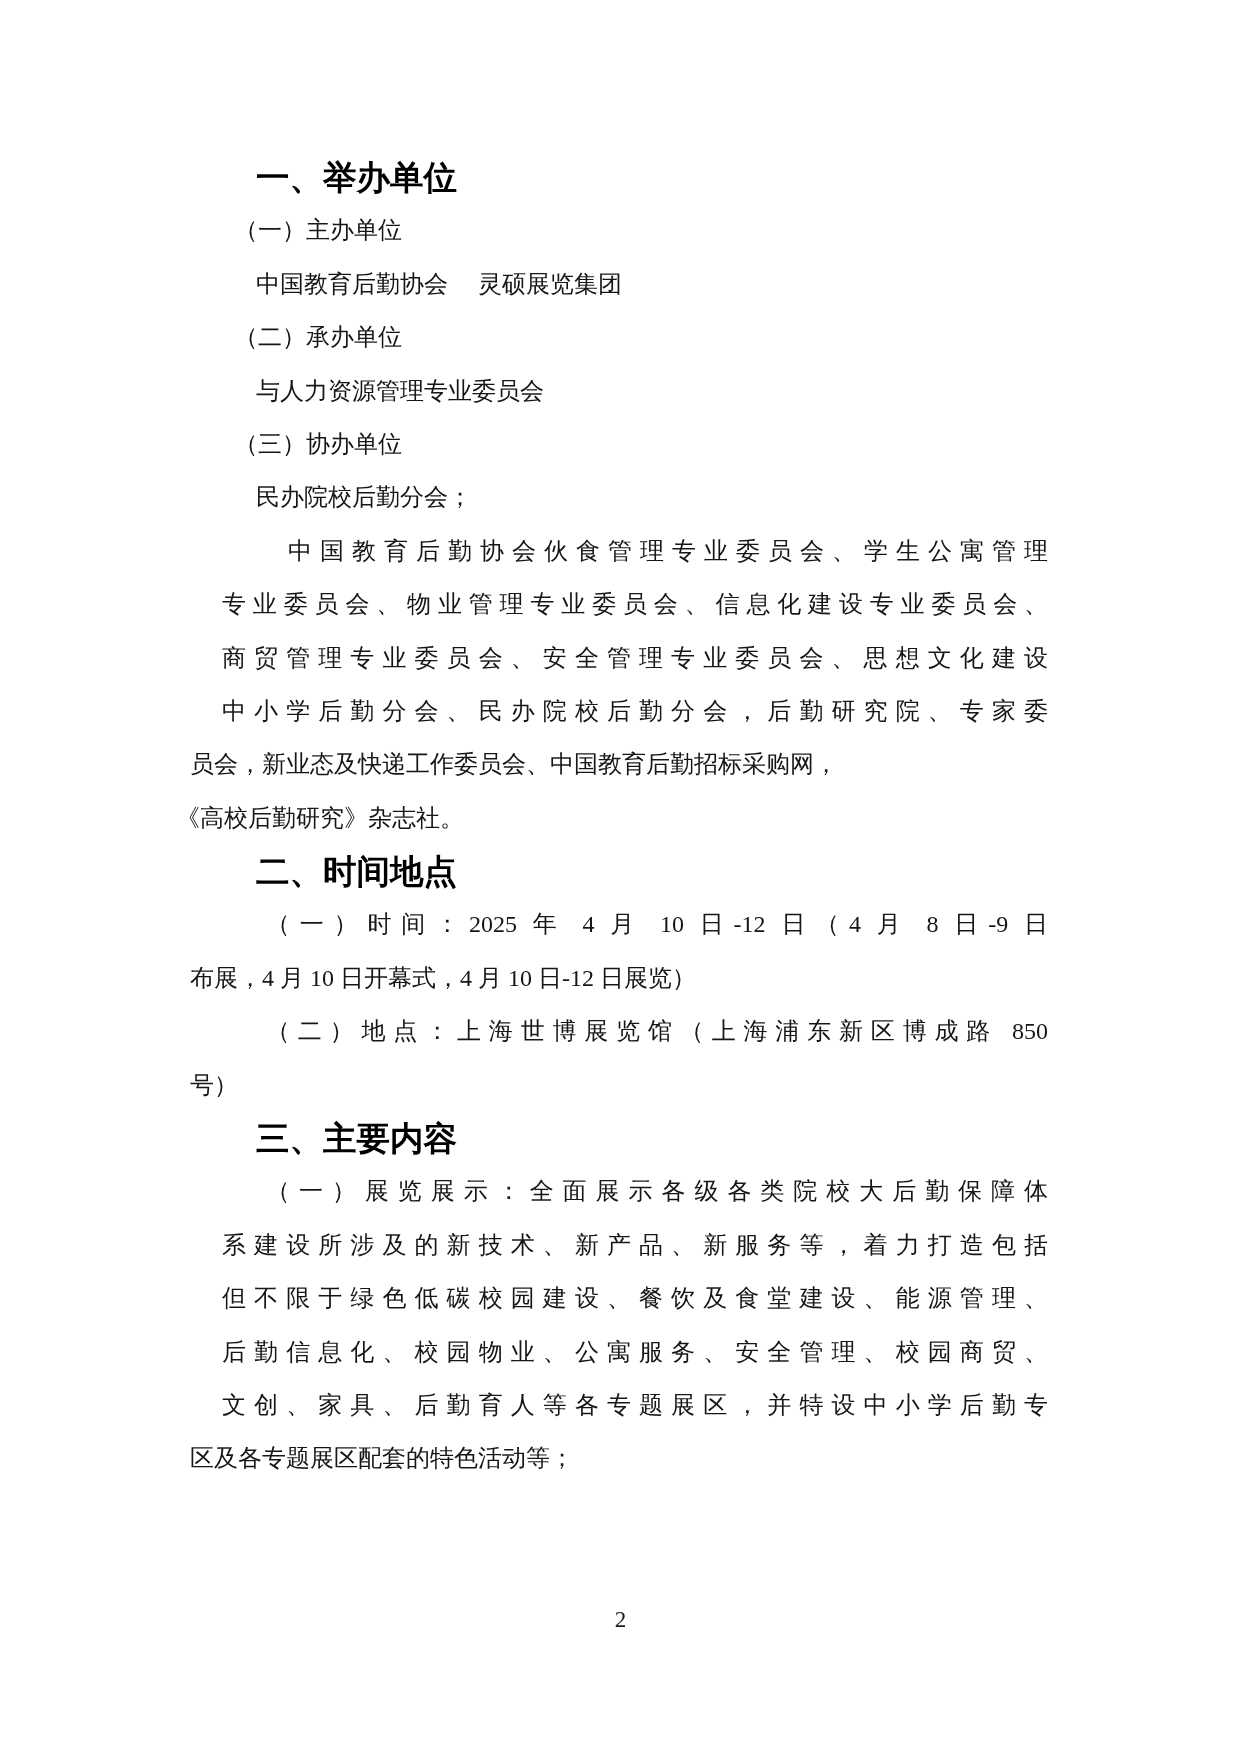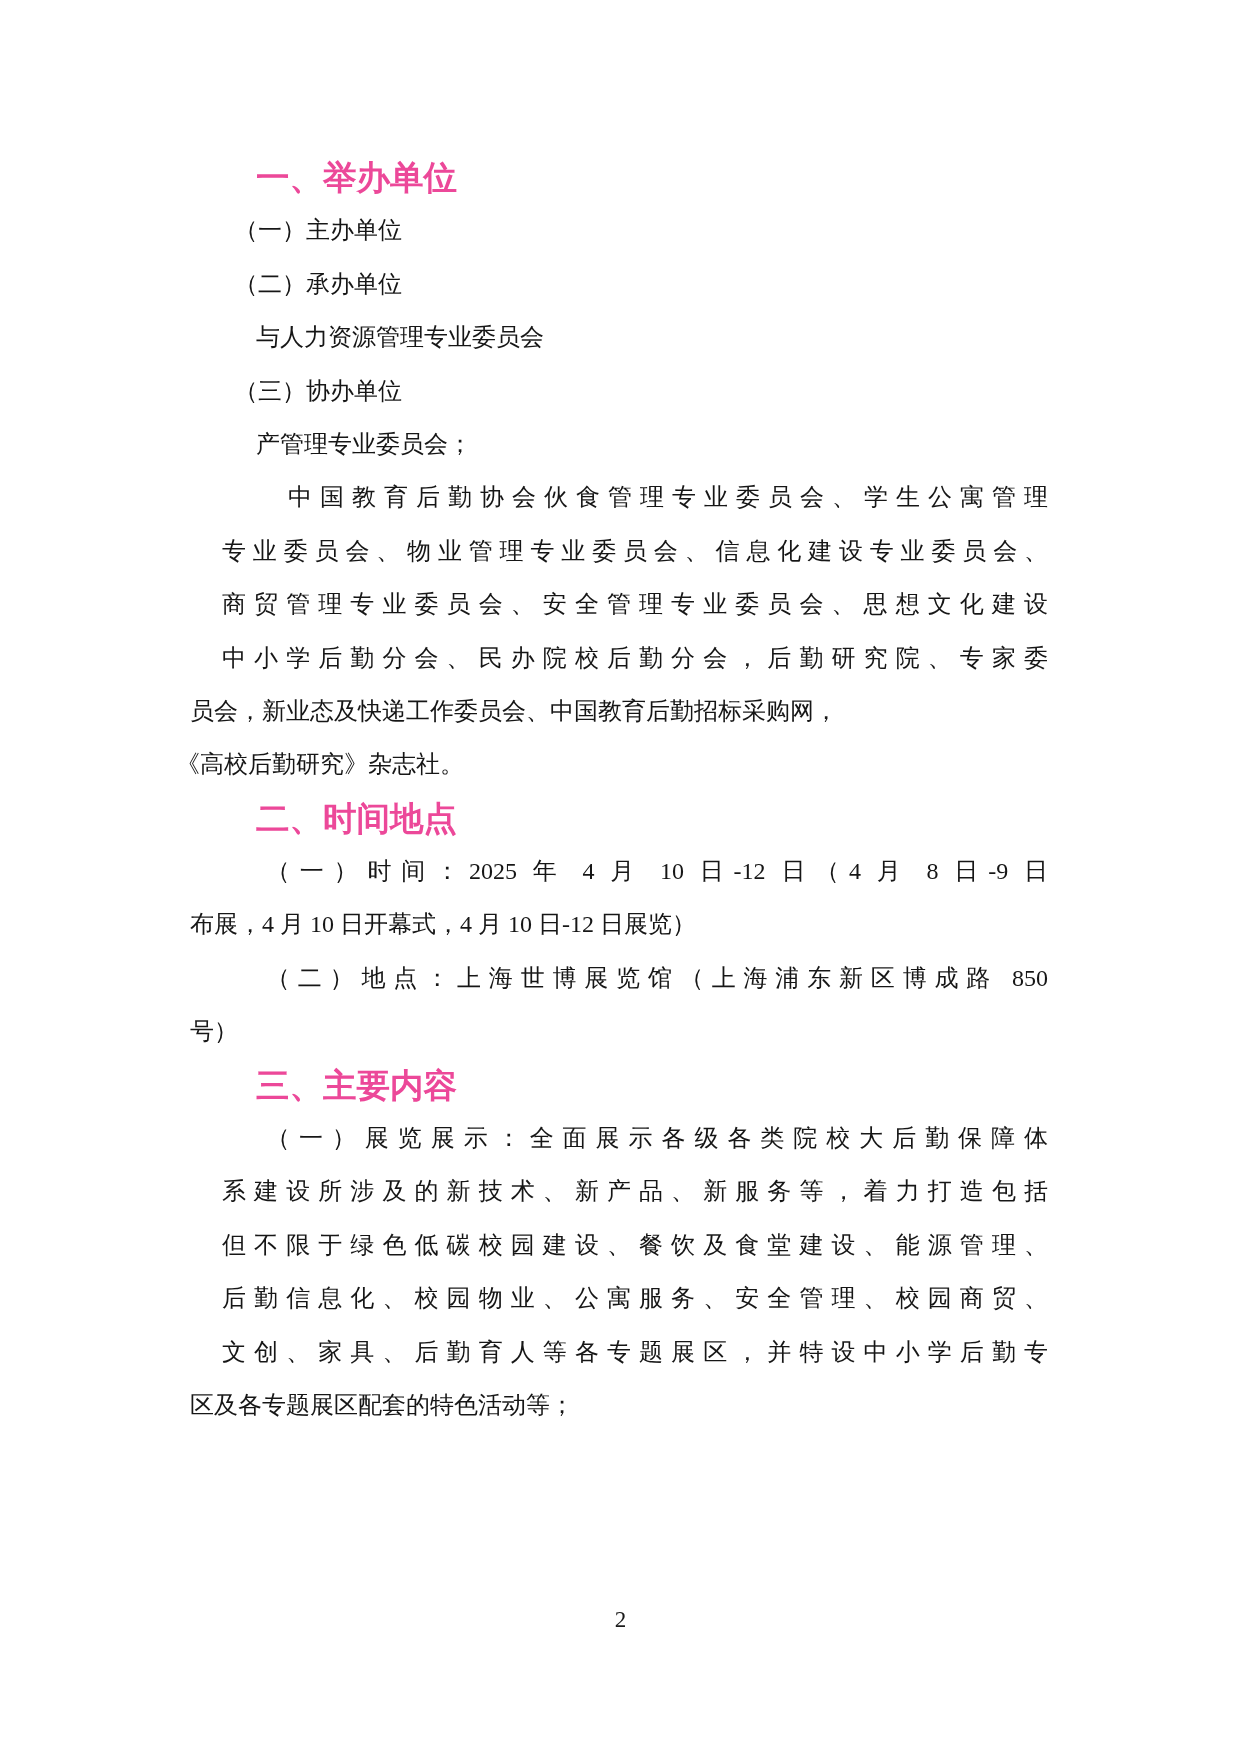--- a/index.html
+++ b/index.html
@@ -44,21 +44,21 @@
   
   .line.para { text-indent: 66px; }
   
   .line.para.paren { text-indent: 44px; }
   
   .line.pull { text-indent: -14px; }
   .line.heading {
     font-family: Liberation Serif, serif;
     font-weight: 700;
     font-size: 33.5px;
-    color: #ec4899;
+    color: #000000;
     padding-left: 66px;
   }
   .page-number {
     position: absolute;
     left: 0;
     top: 1596px;
     width: 100%;
     height: 48px;
     line-height: 48px;
     text-align: center;
@@ -67,24 +67,25 @@
     font-family: "Liberation Serif", "DejaVu Serif", serif;
   }
 </style>
 </head>
 <body>
 
 <div class="page">
   <div class="content" id="content">
       <div class="line heading">一、举办单位</div>
       <div class="line para paren">（一）主办单位</div>
+      <div class="line para">中国教育后勤协会　 灵硕展览集团</div>
       <div class="line para paren">（二）承办单位</div>
       <div class="line para">与人力资源管理专业委员会</div>
       <div class="line para paren">（三）协办单位</div>
-      <div class="line para">产管理专业委员会；</div>
+      <div class="line para">民办院校后勤分会；</div>
       <div class="line para fill">中国教育后勤协会伙食管理专业委员会、学生公寓管理</div>
       <div class="line cont fill">专业委员会、物业管理专业委员会、信息化建设专业委员会、</div>
       <div class="line cont fill">商贸管理专业委员会、安全管理专业委员会、思想文化建设</div>
       <div class="line cont fill">中小学后勤分会、民办院校后勤分会，后勤研究院、专家委</div>
       <div class="line cont">员会，新业态及快递工作委员会、中国教育后勤招标采购网，</div>
       <div class="line cont pull">《高校后勤研究》杂志社。</div>
       <div class="line heading">二、时间地点</div>
       <div class="line para paren fill">（一）时间：2025 年 4 月 10 日-12 日（4 月 8 日-9 日</div>
       <div class="line cont">布展，4 月 10 日开幕式，4 月 10 日-12 日展览）</div>
       <div class="line para paren fill">（二）地点：上海世博展览馆（上海浦东新区博成路 850</div>

